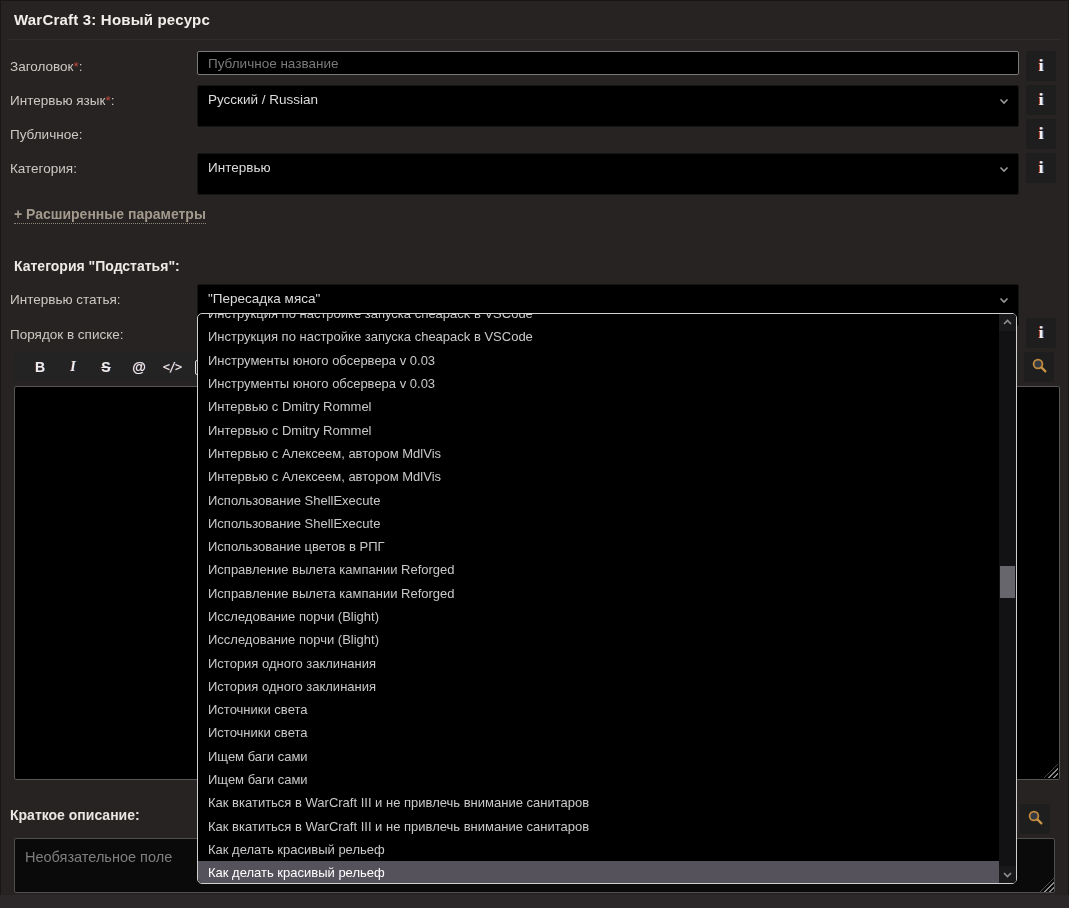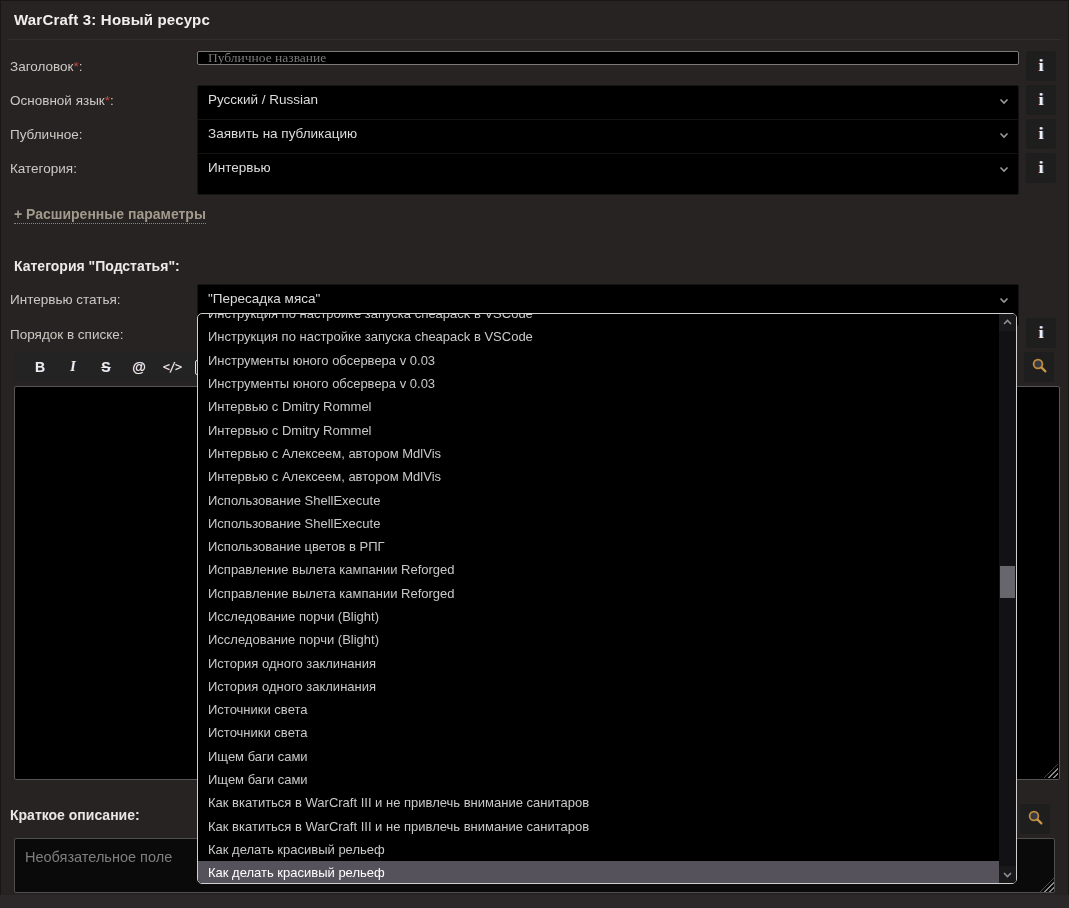--- a/index.html
+++ b/index.html
@@ -10,23 +10,23 @@
     box-shadow:inset 0 0 0 1px rgba(0,0,0,.35);
   }
   .title{position:absolute;left:14px;top:11px;font-size:15px;font-weight:bold;color:#f1efec;letter-spacing:.2px;}
   .title-divider{position:absolute;left:8px;right:8px;top:39px;height:1px;background:#171412;border-bottom:1px solid #312d29;}
 
   .row-label{position:absolute;left:10px;font-size:13.5px;color:#ccc8c3;}
   .req{color:#c44b3e;}
   .bold-label{font-weight:bold;color:#e9e7e3;}
 
   .text-input{
-    position:absolute;left:197px;width:822px;height:14px;background:#000;
+    position:absolute;left:197px;width:822px;height:24px;background:#000;
     border:1px solid #7a7a7a;border-radius:2px;color:#ddd;font-size:13.5px;
-    padding:0 10px;font-family:Liberation Serif, serif;outline:none;
+    padding:0 10px;font-family:Liberation Sans, sans-serif;outline:none;
   }
   .text-input::placeholder{color:#7a7a7a;opacity:1;}
 
   .select{
     position:absolute;left:197px;width:822px;height:42px;background:#000;
     border:1px solid #141414;border-radius:2px;color:#dcdcdc;font-size:13.5px;
     line-height:28px;padding:0 26px 0 10px;cursor:default;white-space:nowrap;overflow:hidden;
   }
   .select .chev{position:absolute;right:8px;top:9px;}
 
@@ -105,42 +105,34 @@
 
   <div class="title">WarCraft 3: Новый ресурс</div>
   <div class="title-divider"></div>
 
   <div class="row-label" style="top:59px;"><span>Заголовок</span><span class="req">*</span><span>:</span></div>
   <input class="text-input" style="top: 51px;" placeholder="Публичное название">
   <button class="sq-btn" style="top:51px;">
       <span class="info-glyph">i</span>
     </button>
 
-  <div class="row-label" style="top:93px;"><span>Основной язык</span><span class="req">*</span><span>:</span></div>
+  <div class="row-label" style="top:93px;"><span>Интервью язык</span><span class="req">*</span><span>:</span></div>
   <div class="select" style="top:85px;">
     <span>Русский / Russian</span>
     <span class="chev">
         <svg width="12" height="12" viewBox="0 0 12 12">
           <polyline points="2.5,4.5 6,8 9.5,4.5" fill="none" stroke="#9a9a9a" stroke-width="1.6"></polyline>
         </svg>
       </span>
   </div>
   <button class="sq-btn" style="top:85px;">
       <span class="info-glyph">i</span>
     </button>
 
   <div class="row-label" style="top:127px;"><span>Публичное</span><span class="req"></span><span>:</span></div>
-  <div class="select" style="top:119px;">
-    <span>Заявить на публикацию</span>
-    <span class="chev">
-        <svg width="12" height="12" viewBox="0 0 12 12">
-          <polyline points="2.5,4.5 6,8 9.5,4.5" fill="none" stroke="#9a9a9a" stroke-width="1.6"></polyline>
-        </svg>
-      </span>
-  </div>
   <button class="sq-btn" style="top:119px;">
       <span class="info-glyph">i</span>
     </button>
 
   <div class="row-label" style="top:161px;"><span>Категория</span><span class="req"></span><span>:</span></div>
   <div class="select" style="top:153px;">
     <span>Интервью</span>
     <span class="chev">
         <svg width="12" height="12" viewBox="0 0 12 12">
           <polyline points="2.5,4.5 6,8 9.5,4.5" fill="none" stroke="#9a9a9a" stroke-width="1.6"></polyline>

